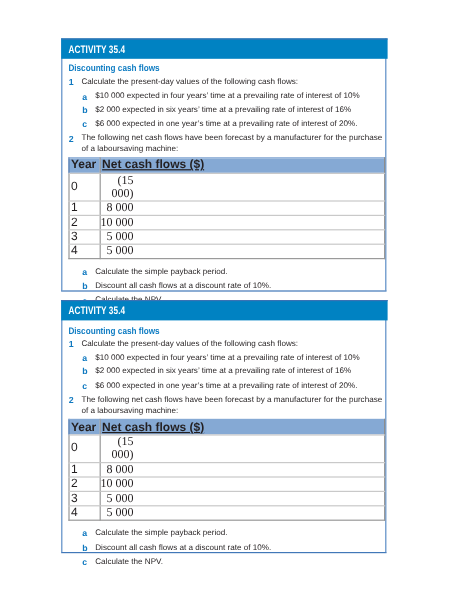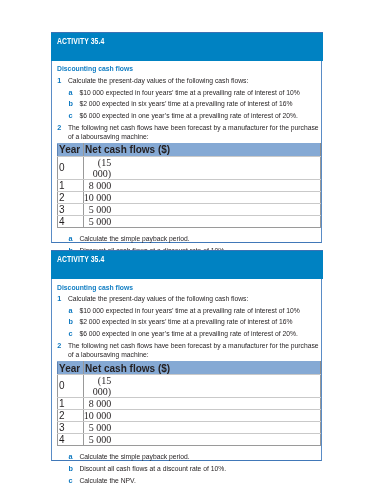--- a/index.html
+++ b/index.html
@@ -3,40 +3,40 @@
 <meta charset="utf-8">
 <title>Activity 35.4 - Discounting cash flows</title>
 <style>
   html,body{margin:0;padding:0;background:#ffffff;}
   body{width:386px;height:500px;font-family:"Liberation Sans",sans-serif;}
   .page{position:relative;width:386px;height:500px;background:#fff;overflow:hidden;}
   .activity{position:absolute;left:51px;width:271px;height:211.6px;box-sizing:border-box;
     border:1.1px solid #5a8cc6;border-bottom:1.3px solid #4178b8;border-top:none;background:#fff;}
   .activity:nth-of-type(1){top:31.7px;}
   .activity:nth-of-type(2){top:249.9px;}
-  .act-header{background:#0082c2;height:29px;box-sizing:border-box;position:relative;margin:0 -1.6px 0 -1.1px;
+  .act-header{background:#0082c2;height:17px;box-sizing:border-box;position:relative;margin:0 -1.6px 0 -1.1px;
     border-top:.8px solid #3b72b4;}
   .act-header .ht{position:absolute;left:6.3px;top:4.6px;color:#fff;font-size:9px;font-weight:700;
     line-height:9px;transform:scaleX(.762);transform-origin:0 0;white-space:nowrap;letter-spacing:.1px;}
   .act-body{padding:0 1px 0 5.3px;}
   .sub-title{position:relative;color:#107dc3;font-weight:700;font-size:7.8px;line-height:8.4px;
     margin:4.8px 0 0 -0.2px;transform:scaleX(.873);transform-origin:0 0;white-space:nowrap;}
   .q{display:flex;font-size:6.75px;color:#231f20;line-height:8.8px;margin-top:3.2px;}
   .q .num{color:#0f78bf;font-weight:700;width:10.6px;flex:0 0 10.6px;font-size:7.3px;}
   .q .body{flex:1;}
   .sub{display:flex;font-size:6.75px;color:#231f20;line-height:8.8px;margin-top:2.8px;padding-left:11.2px;}
   .sub .let{color:#0f79c0;font-weight:700;width:10.9px;flex:0 0 10.9px;font-size:7.3px;}
   .sub .body{flex:1;}
   table{border-collapse:collapse;width:264px;margin:1.8px 0 0 -0.6px;font-size:10px;
     table-layout:fixed;border:.7px solid #898989;}
   th,td{border-left:.7px solid #999999;border-right:.7px solid #999999;
     border-top:.7px solid #c9c9c9;border-bottom:.7px solid #c9c9c9;padding:0;height:10.2px;color:#231f20;}
   thead th{border-top:.7px solid #85a9d4;border-bottom:.7px solid #c9c9c9;}
   thead th:first-child{border-left-color:#5c82b4;}
-  thead th:last-child{border-right-color:#8d8d8d;}
+  thead th:last-child{border-right-color:#8d8d8d;text-decoration:underline;}
   tbody tr:last-child td{border-bottom:.7px solid #9a9a9a;}
   th{background:#85a9d4;font-weight:700;text-align:left;height:11.5px;}
   .c1{width:25px;}
   th span,td span{display:block;padding-left:1.4px;}
   td.v span{display:block;text-align:right;padding:0;width:27.5px;font-family:Liberation Serif, serif;}
   .tasks{margin-top:7.3px;}
   .tasks .sub{margin-top:3.0px;}
   .tasks .sub:first-child{margin-top:0;}
 </style>
 </head>

